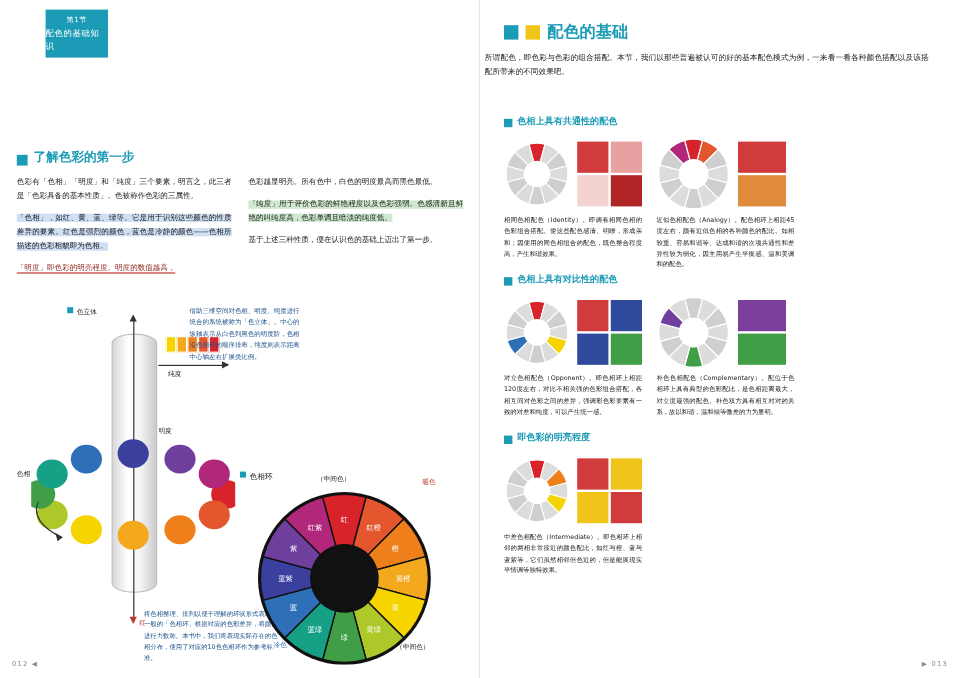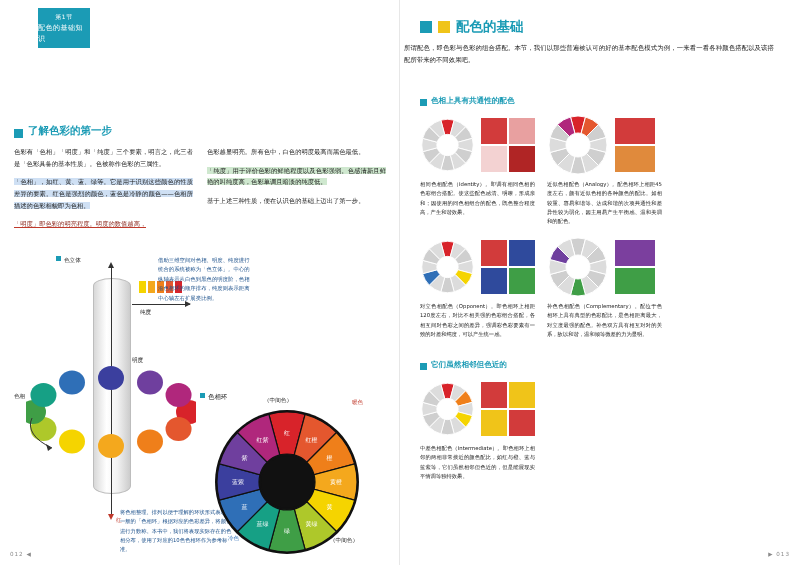--- a/index.html
+++ b/index.html
@@ -320,20 +320,24 @@
               <div class="blk" style="background:#e08a3c;width:40px;height:26px"></div>
             </div>
           </div>
           <div class="cap">近似色相配色（Analogy）。配色相环上相距45度左右，颜有近似色相的各种颜色的配比。如相较重、容易和谐等、达成和谐的次项共通性和差异性较为弱化，因主用易产生平衡感、温和美调和的配色。</div>
         </div>
         <div class="cell"></div>
       </div>
     </div>
 
     <div class="r-sec" style="top:228px;">
+      <div class="sub-head">
+        <span class="m"></span>
+        <span>色相上具有对比性的配色</span>
+      </div>
       <div class="row3">
         <div class="cell">
           <div class="wheel-row">
             <svg width="62" height="62" viewBox="0 0 62 62">
               <g transform="translate(31,31)">
                   <g class="miniwheel">
                     <path d="M-7.505752307973105 -28.01184896238298 A29 29 0 0 1 7.5057523079731014 -28.01184896238298 L3.105828541230249 -11.59110991546882 A12 12 0 0 0 -3.10582854123025 -11.59110991546882 Z" fill="#d8232a" stroke="#ffffff" stroke-width="1"></path>
                     <path d="M7.5057523079731014 -28.01184896238298 A29 29 0 0 1 20.50609665440988 -20.506096654409877 L8.485281374238571 -8.48528137423857 A12 12 0 0 0 3.105828541230249 -11.59110991546882 Z" fill="#dcdcdc" stroke="#ffffff" stroke-width="1"></path>
                     <path d="M20.50609665440988 -20.506096654409877 A29 29 0 0 1 28.01184896238298 -7.5057523079731014 L11.59110991546882 -3.105828541230249 A12 12 0 0 0 8.485281374238571 -8.48528137423857 Z" fill="#cfcfcf" stroke="#ffffff" stroke-width="1"></path>
                     <path d="M28.01184896238298 -7.5057523079731014 A29 29 0 0 1 28.01184896238298 7.5057523079731014 L11.59110991546882 3.105828541230249 A12 12 0 0 0 11.59110991546882 -3.105828541230249 Z" fill="#dcdcdc" stroke="#ffffff" stroke-width="1"></path>
@@ -384,21 +388,21 @@
           </div>
           <div class="cap">补色色相配色（Complementary）。配位于色相环上具有典型的色彩配比，是色相距离最大，对立度最强的配色。补色双方具有相互对对的关系，故以和谐，温和倾等微差的力为显明。</div>
         </div>
         <div class="cell"></div>
       </div>
     </div>
 
     <div class="r-sec" style="top:360px;">
       <div class="sub-head">
         <span class="m"></span>
-        <span>它们虽然相邻但色近的</span>
+        <span>即色彩的明亮程度</span>
       </div>
       <div class="row3">
         <div class="cell">
           <div class="wheel-row">
             <svg width="62" height="62" viewBox="0 0 62 62">
               <g transform="translate(31,31)">
                   <g class="miniwheel">
                     <path d="M-7.505752307973105 -28.01184896238298 A29 29 0 0 1 7.5057523079731014 -28.01184896238298 L3.105828541230249 -11.59110991546882 A12 12 0 0 0 -3.10582854123025 -11.59110991546882 Z" fill="#d8232a" stroke="#ffffff" stroke-width="1"></path>
                     <path d="M7.5057523079731014 -28.01184896238298 A29 29 0 0 1 20.50609665440988 -20.506096654409877 L8.485281374238571 -8.48528137423857 A12 12 0 0 0 3.105828541230249 -11.59110991546882 Z" fill="#dcdcdc" stroke="#ffffff" stroke-width="1"></path>
                     <path d="M20.50609665440988 -20.506096654409877 A29 29 0 0 1 28.01184896238298 -7.5057523079731014 L11.59110991546882 -3.105828541230249 A12 12 0 0 0 8.485281374238571 -8.48528137423857 Z" fill="#ef7f1a" stroke="#ffffff" stroke-width="1"></path>

